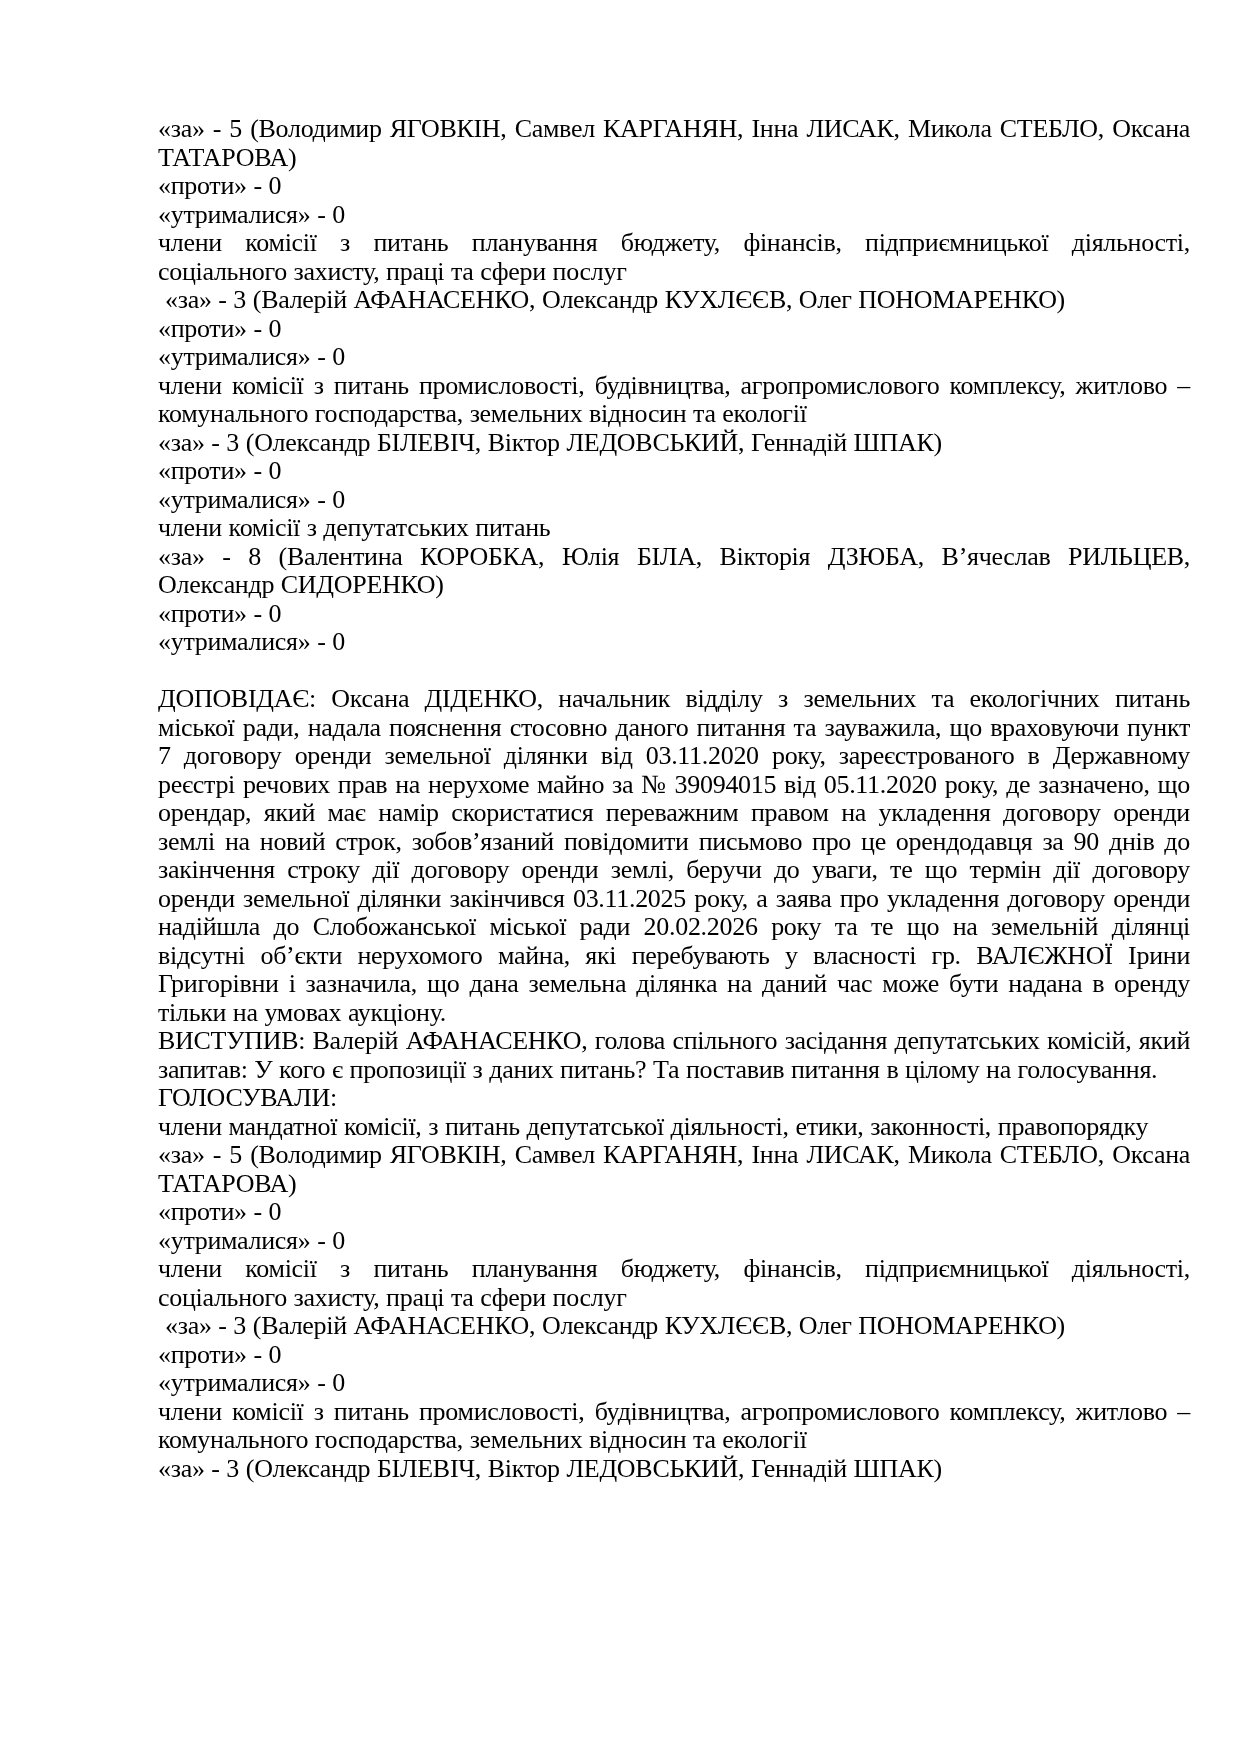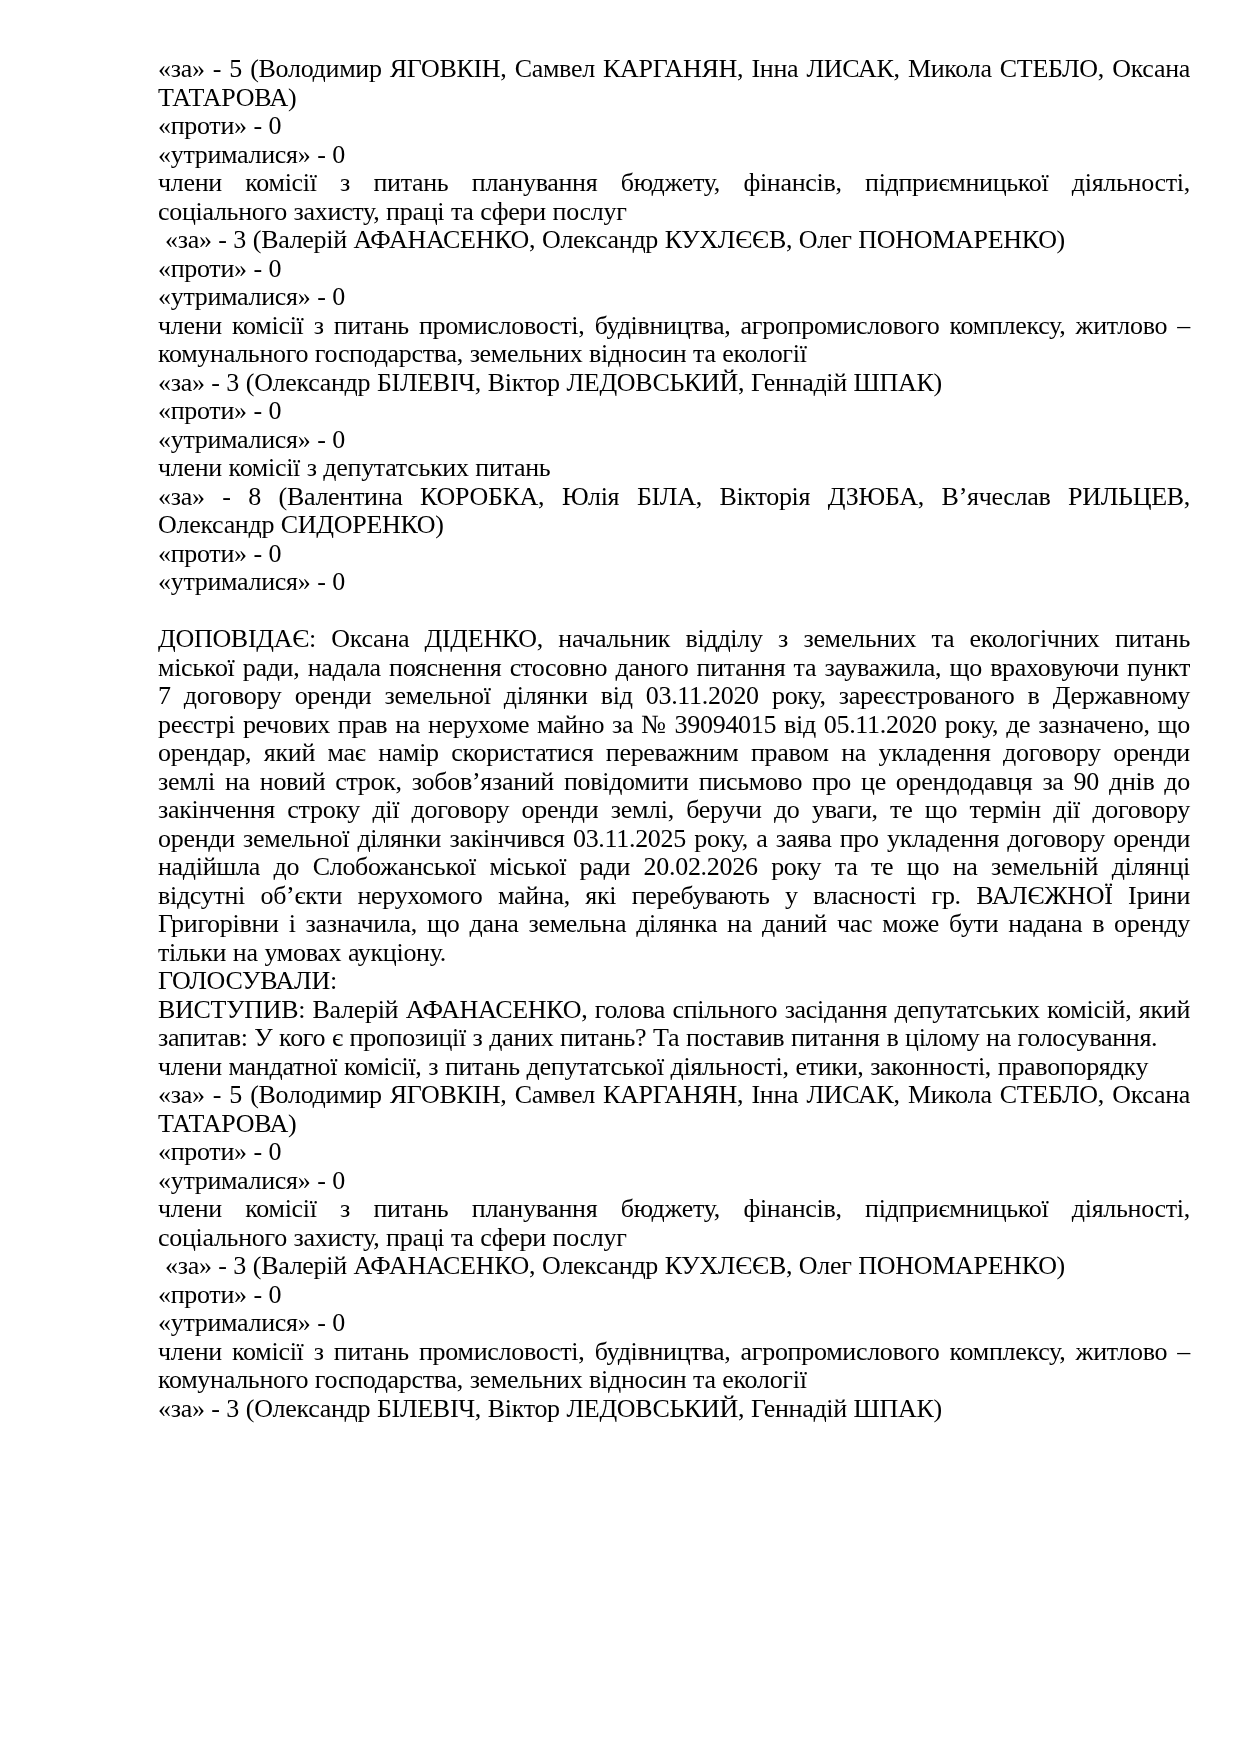--- a/index.html
+++ b/index.html
@@ -7,21 +7,21 @@
     padding: 0;
     background: #ffffff;
   }
   .page {
     position: relative;
     width: 1240px;
     height: 1754px;
     box-sizing: border-box;
     background: #ffffff;
     color: #000000;
-    padding: 55px 50px 0 158px;
+    padding: 115px 50px 0 158px;
     overflow: hidden;
     font-family: "Liberation Serif", "DejaVu Serif", serif;
     font-size: 26px;
     line-height: 28.5px;
     letter-spacing: -0.3px;
   }
   .para {
     margin: 0;
     padding: 0;
     text-align: justify;
@@ -48,22 +48,22 @@
   <p class="para">члени комісії з питань промисловості, будівництва, агропромислового комплексу, житлово – комунального господарства, земельних відносин та екології</p>
   <p class="para">«за» - 3 (Олександр БІЛЕВІЧ, Віктор ЛЕДОВСЬКИЙ, Геннадій ШПАК)</p>
   <p class="para">«проти» - 0</p>
   <p class="para">«утрималися» - 0</p>
   <p class="para">члени комісії з депутатських питань</p>
   <p class="para">«за» - 8 (Валентина КОРОБКА, Юлія БІЛА, Вікторія ДЗЮБА, В’ячеслав РИЛЬЦЕВ, Олександр СИДОРЕНКО)</p>
   <p class="para">«проти» - 0</p>
   <p class="para">«утрималися» - 0</p>
   <div class="blank-line"></div>
   <p class="para">ДОПОВІДАЄ: Оксана ДІДЕНКО, начальник відділу з земельних та екологічних питань міської ради, надала пояснення стосовно даного питання та зауважила, що враховуючи пункт 7 договору оренди земельної ділянки від 03.11.2020 року, зареєстрованого в Державному реєстрі речових прав на нерухоме майно за № 39094015 від 05.11.2020 року, де зазначено, що орендар, який має намір скористатися переважним правом на укладення договору оренди землі на новий строк, зобов’язаний повідомити письмово про це орендодавця за 90 днів до закінчення строку дії договору оренди землі, беручи до уваги, те що термін дії договору оренди земельної ділянки закінчився 03.11.2025 року, а заява про укладення договору оренди надійшла до Слобожанської міської ради 20.02.2026 року та те що на земельній ділянці відсутні об’єкти нерухомого майна, які перебувають у власності гр. ВАЛЄЖНОЇ Ірини Григорівни і зазначила, що дана земельна ділянка на даний час може бути  надана в оренду тільки на умовах аукціону.</p>
+  <p class="para">ВИСТУПИВ: Валерій АФАНАСЕНКО, голова спільного засідання депутатських комісій, який запитав: У кого є пропозиції з даних питань? Та поставив питання в цілому на голосування.</p>
   <p class="para">ГОЛОСУВАЛИ:</p>
-  <p class="para">ВИСТУПИВ: Валерій АФАНАСЕНКО, голова спільного засідання депутатських комісій, який запитав: У кого є пропозиції з даних питань? Та поставив питання в цілому на голосування.</p>
   <p class="para">члени мандатної комісії, з питань депутатської діяльності, етики, законності, правопорядку</p>
   <p class="para">«за» - 5 (Володимир ЯГОВКІН, Самвел КАРГАНЯН, Інна ЛИСАК, Микола СТЕБЛО, Оксана ТАТАРОВА)</p>
   <p class="para">«проти» - 0</p>
   <p class="para">«утрималися» - 0</p>
   <p class="para">члени комісії з питань планування бюджету, фінансів, підприємницької діяльності, соціального захисту, праці та сфери послуг</p>
   <p class="para indent-sp">«за» - 3 (Валерій АФАНАСЕНКО, Олександр КУХЛЄЄВ, Олег ПОНОМАРЕНКО)</p>
   <p class="para">«проти» - 0</p>
   <p class="para">«утрималися» - 0</p>
   <p class="para">члени комісії з питань промисловості, будівництва, агропромислового комплексу, житлово – комунального господарства, земельних відносин та екології</p>
   <p class="para">«за» - 3 (Олександр БІЛЕВІЧ, Віктор ЛЕДОВСЬКИЙ, Геннадій ШПАК)</p>

